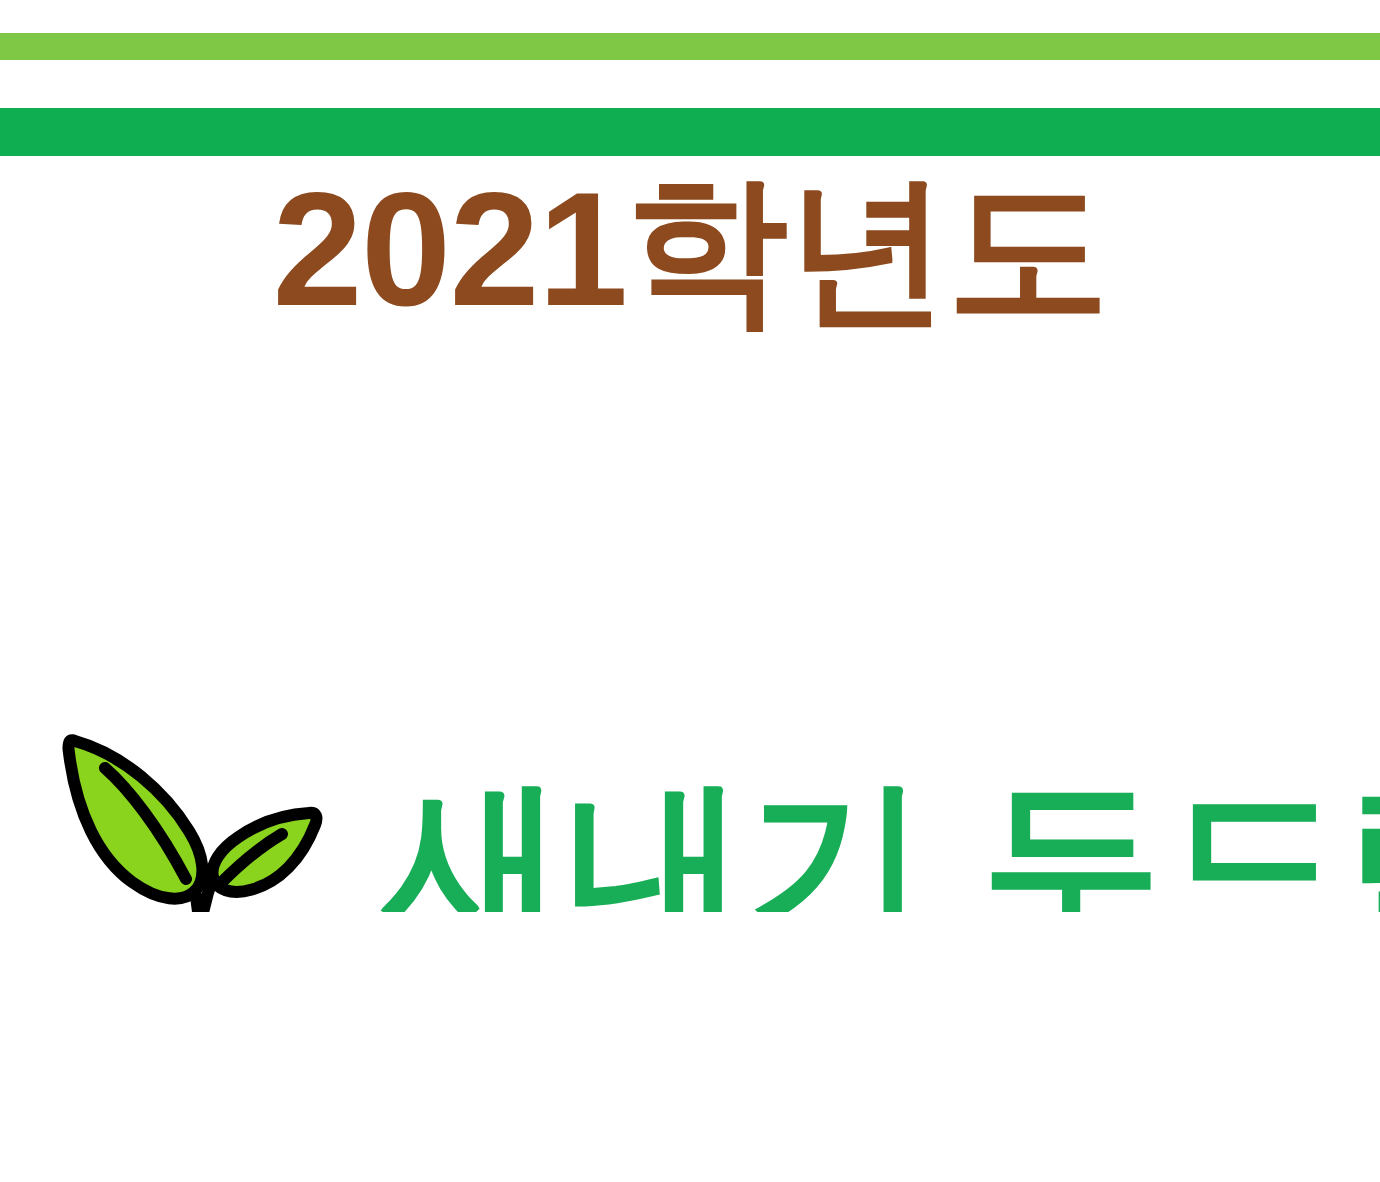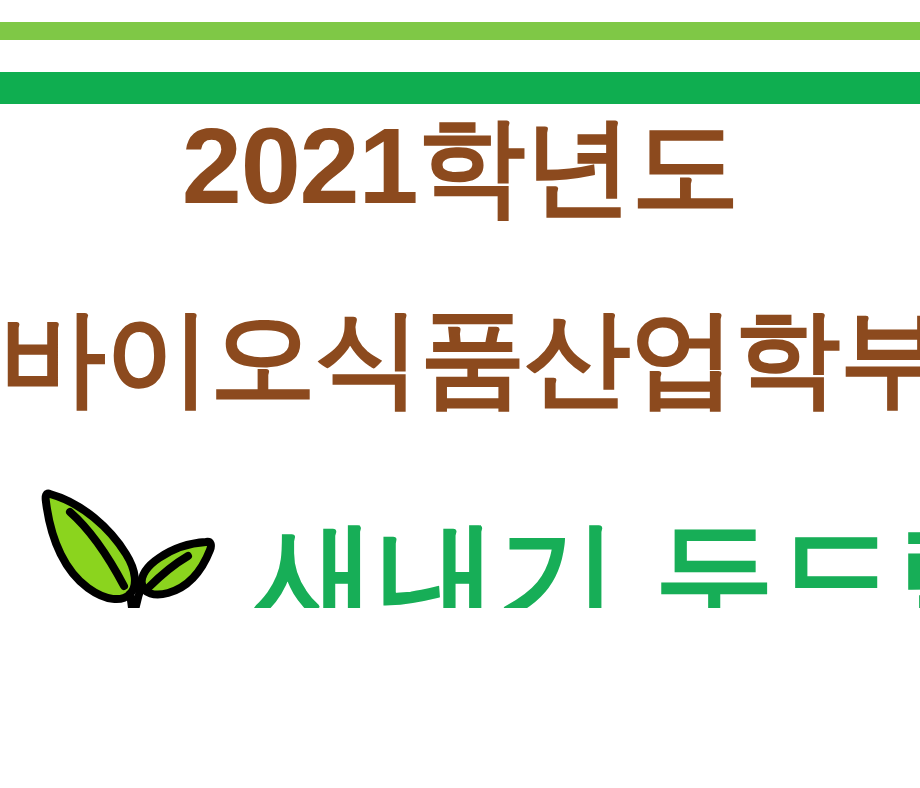--- a/index.html
+++ b/index.html
@@ -107,21 +107,20 @@
 </head>
 <body>
 
 <div id="poster">
 
   <div class="rule rule-light"></div>
   <div class="rule rule-dark"></div>
 
   <div class="headline-group">
     <div class="headline headline-1">2021학년도</div>
-    <div class="headline headline-2">바이오식품산업학부</div>
   </div>
 
   <div class="slogan-row">
 
     <svg class="sprout-icon" viewBox="0 0 190 190" xmlns="http://www.w3.org/2000/svg">
 
       <path d="M12 14 C 8 12 7 16 8 22 C 13 62 28 92 50 108 C 68 121 84 122 92 114
                C 100 106 98 90 88 74 C 72 48 44 23 12 14 Z" fill="#8BD41E" stroke="#000000" stroke-width="8" stroke-linejoin="round"></path>
       <path d="M32 32 C 48 46 68 72 86 106" fill="none" stroke="#000000" stroke-width="8" stroke-linecap="round"></path>
 

